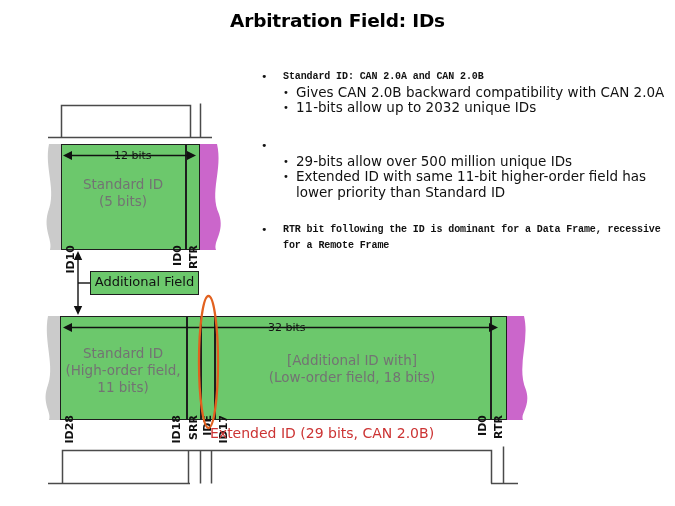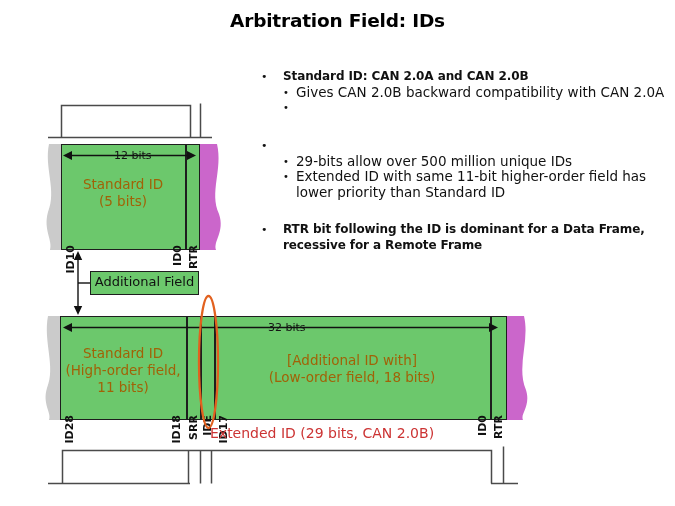--- a/index.html
+++ b/index.html
@@ -10,28 +10,28 @@
   
   .title{
     position:absolute;left:0;top:10px;width:675px;text-align:center;
     font-size:18.5px;font-weight:bold;letter-spacing:-0.2px;color:#000;
   }
   
   .bullets{position:absolute;left:255px;top:69px;width:414px;font-size:13.5px;line-height:15.6px;}
   .bgroup{margin-bottom:22px;}
   .l1{display:flex;}
   .l1 .dot{width:22px;flex:0 0 22px;text-align:left;padding-left:6px;font-size:11px;line-height:15.6px;}
-  .l1 .htxt{font-weight:bold;font-size:12px;line-height:15.8px;letter-spacing:-0.1px;}
+  .l1 .htxt{font-weight:bold;font-size:10px;line-height:15.8px;letter-spacing:-0.1px;font-family:Liberation Mono, monospace;}
   .l2{display:flex;margin-left:28px;}
   .l2 .dot{width:13px;flex:0 0 13px;font-size:10px;line-height:15.6px;}
   
   .layer{position:absolute;left:0;top:0;pointer-events:none;}
   .fieldbox{position:absolute;background:#6CC86C;border:1.5px solid #1e1e1e;box-sizing:border-box;}
   .vdiv{position:absolute;top:0;bottom:0;width:1.5px;background:#1e1e1e;}
-  .ctext{position:absolute;text-align:center;font-size:13.5px;color:#a16207;line-height:17px;white-space:nowrap;}
+  .ctext{position:absolute;text-align:center;font-size:13.5px;color:#737373;line-height:17px;white-space:nowrap;}
   .bit{
     position:absolute;bottom:2px;font-size:11px;font-weight:bold;color:#111;white-space:nowrap;
     transform-origin:0 100%;transform:rotate(-90deg);line-height:11px;
   }
   .wlabel{
     position:absolute;background:#6CC86C;font-size:11px;color:#141414;
     padding:0 4px;white-space:nowrap;line-height:13px;
   }
   .arbbox{
     position:absolute;left:90px;top:271px;width:109px;height:24px;background:#6CC86C;
@@ -145,20 +145,21 @@
       <div class="l1">
         <span class="dot">•</span>
         <span class="htxt">Standard ID: CAN 2.0A and CAN 2.0B</span>
       </div>
       <div class="l2">
         <span class="dot">•</span>
         <span>Gives CAN 2.0B backward compatibility with CAN 2.0A</span>
       </div>
       <div class="l2">
         <span class="dot">•</span>
+        <span>11-bits allow up to 2032 unique IDs</span>
       </div>
     </div>
 
     <div class="bgroup">
       <div class="l1">
         <span class="dot">•</span>
       </div>
       <div class="l2">
         <span class="dot">•</span>
         <span>29-bits allow over 500 million unique IDs</span>

